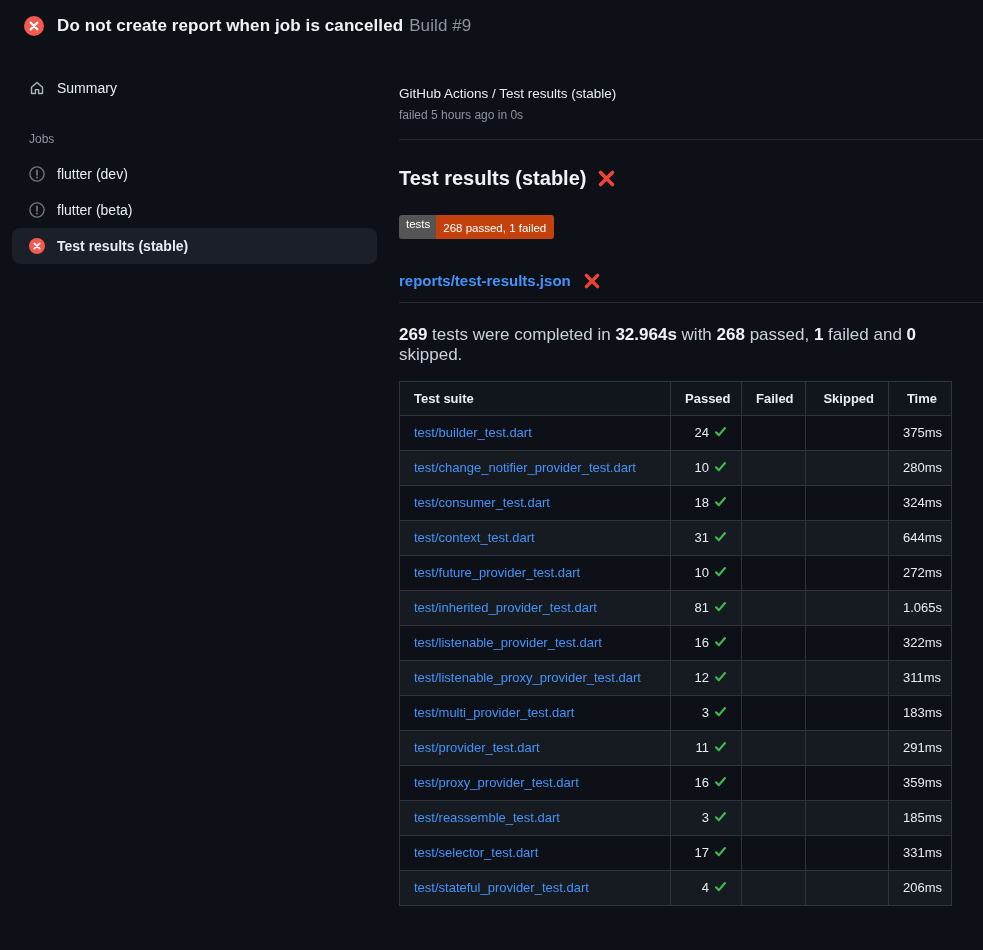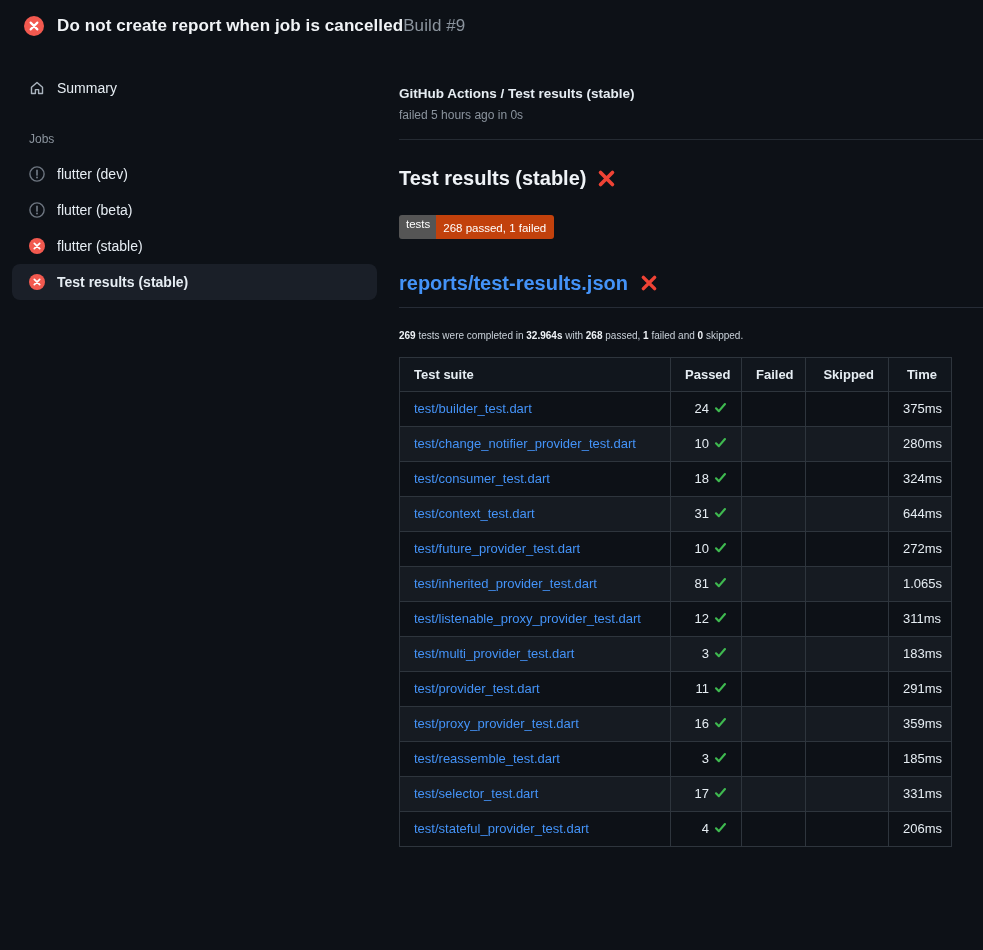--- a/index.html
+++ b/index.html
@@ -13,21 +13,21 @@
 
   
   .app-header {
     display: flex; align-items: center; gap: 13px;
     padding: 16px 24px 10px 24px;
   }
   .app-header .run-title {
     font-size: 17px; font-weight: 700; color: #f0f3f6;
     margin: 0; letter-spacing: .1px;
   }
-  .app-header .build-number { color: #8b949e; font-weight: 400; }
+  .app-header .build-number { color: #8b949e; font-weight: 400; margin-left: 6px; }
 
   
   .layout { display: flex; align-items: flex-start; }
 
   
   .sidebar { width: 389px; flex: none; padding: 24px 12px 0 12px; }
   .side-item {
     display: flex; align-items: center; gap: 12px;
     padding: 10px 17px; border-radius: 8px;
     font-size: 14px; color: #e6edf3; cursor: pointer;
@@ -35,45 +35,45 @@
   .side-item.active { background: #1a1f28; font-weight: 700; }
   .side-item .ico { width: 16px; height: 16px; flex: none; display: inline-flex; }
   .jobs-heading {
     color: #8b949e; font-size: 12px;
     padding: 26px 17px 10px 17px;
   }
 
   
   .main { flex: 1; padding: 40px 0 0 10px; }
 
-  .breadcrumb { font-size: 13.5px; font-weight: 700; color: #e6edf3; }
+  .breadcrumb { font-size: 13.5px; font-weight: 400; color: #e6edf3; }
   .run-meta { font-size: 12px; color: #8b949e; margin-top: 7px; }
   .divider { border: 0; border-top: 1px solid #252b33; margin: 17px 0 0 0; }
 
   .section-title {
     display: flex; align-items: center; gap: 11px;
     font-size: 20px; font-weight: 700; margin: 27px 0 0 0; color: #eef2f6;
   }
 
   .badge {
     display: inline-flex; margin-top: 25px;
     font-size: 11.5px; line-height: 1; border-radius: 3px; overflow: hidden;
   }
   .badge-label { background: #555555; color: #ffffff; padding: 4px 6px 4px 7px; }
   .badge-value { background: #c2410c; color: #ffffff; padding: 8px 8px 4px 7px; }
 
   .report-title {
     display: flex; align-items: center; gap: 12px;
-    font-size: 20px; font-weight: 700; color: #4493f8;
+    font-size: 15px; font-weight: 700; color: #4493f8;
     margin: 33px 0 0 0; padding-bottom: 12px;
     border-bottom: 1px solid #262c36;
     cursor: pointer;
   }
 
-  .summary-line { font-size: 10px; color: #c9d1d9; margin: 22px 0 0 0; }
+  .summary-line { font-size: 17px; color: #c9d1d9; margin: 22px 0 0 0; }
   .summary-line b { color: #eef2f6; }
 
   
   table.results {
     border-collapse: collapse; table-layout: fixed;
     width: 552px; margin-top: 16px;
     font-size: 13px; line-height: 17px;
   }
   .results th, .results td { border: 1px solid #2e353d; padding: 8px 14px; }
   .results thead th {
@@ -125,29 +125,20 @@
         <div class="side-item">
           <span class="ico">
             <svg width="16" height="16" viewBox="0 0 16 16">
               <circle cx="8" cy="8" r="7.1" fill="none" stroke="#6e7681" stroke-width="1.4"></circle>
               <line x1="8" y1="4.4" x2="8" y2="8.9" stroke="#6e7681" stroke-width="1.7" stroke-linecap="round"></line>
               <circle cx="8" cy="11.4" r="1" fill="#6e7681"></circle>
             </svg>
           </span>
           <span>flutter (beta)</span>
         </div>
-        <div class="side-item">
-          <span class="ico">
-            <svg width="16" height="16" viewBox="0 0 16 16">
-              <circle cx="8" cy="8" r="8" fill="#f2594f"></circle>
-              <path d="M5.3 5.3 L10.7 10.7 M10.7 5.3 L5.3 10.7" stroke="#ffffff" stroke-width="1.7" stroke-linecap="round"></path>
-            </svg>
-          </span>
-          <span>flutter (stable)</span>
-        </div>
         <div class="side-item active">
           <span class="ico">
             <svg width="16" height="16" viewBox="0 0 16 16">
               <circle cx="8" cy="8" r="8" fill="#f2594f"></circle>
               <path d="M5.3 5.3 L10.7 10.7 M10.7 5.3 L5.3 10.7" stroke="#ffffff" stroke-width="1.7" stroke-linecap="round"></path>
             </svg>
           </span>
           <span>Test results (stable)</span>
         </div>
       </div>
@@ -249,20 +240,29 @@
           <tr>
             <td class="suite"><a href="#">test/inherited_provider_test.dart</a></td>
             <td class="num"><span>81</span><span class="mark"><svg width="13" height="13" viewBox="0 0 16 16">
                   <path d="M2.5 9 L6 12.5 L13.5 3.8" fill="none" stroke="#3fb950" stroke-width="2.7" stroke-linecap="round" stroke-linejoin="round"></path>
                 </svg></span></td>
             <td class="num"></td>
             <td class="num"></td>
             <td class="num">1.065s</td>
           </tr>
           <tr>
+            <td class="suite"><a href="#">test/listenable_provider_test.dart</a></td>
+            <td class="num"><span>16</span><span class="mark"><svg width="13" height="13" viewBox="0 0 16 16">
+                  <path d="M2.5 9 L6 12.5 L13.5 3.8" fill="none" stroke="#3fb950" stroke-width="2.7" stroke-linecap="round" stroke-linejoin="round"></path>
+                </svg></span></td>
+            <td class="num"></td>
+            <td class="num"></td>
+            <td class="num">322ms</td>
+          </tr>
+          <tr>
             <td class="suite"><a href="#">test/listenable_proxy_provider_test.dart</a></td>
             <td class="num"><span>12</span><span class="mark"><svg width="13" height="13" viewBox="0 0 16 16">
                   <path d="M2.5 9 L6 12.5 L13.5 3.8" fill="none" stroke="#3fb950" stroke-width="2.7" stroke-linecap="round" stroke-linejoin="round"></path>
                 </svg></span></td>
             <td class="num"></td>
             <td class="num"></td>
             <td class="num">311ms</td>
           </tr>
           <tr>
             <td class="suite"><a href="#">test/multi_provider_test.dart</a></td>

